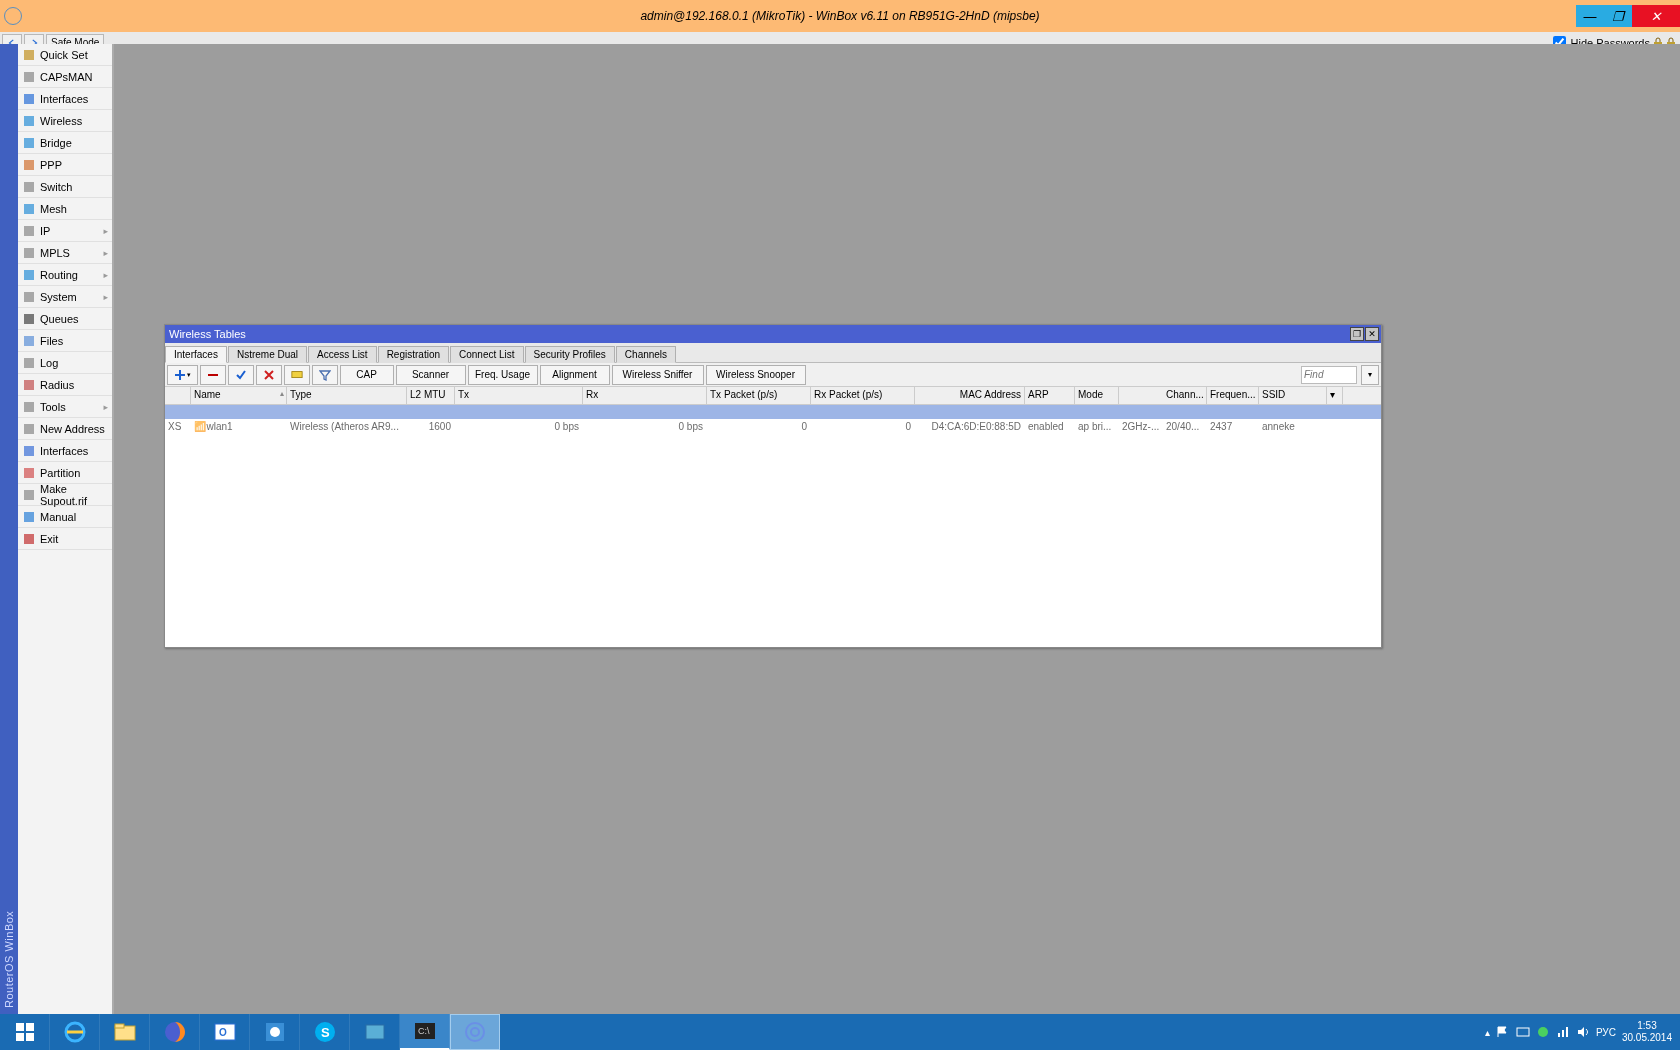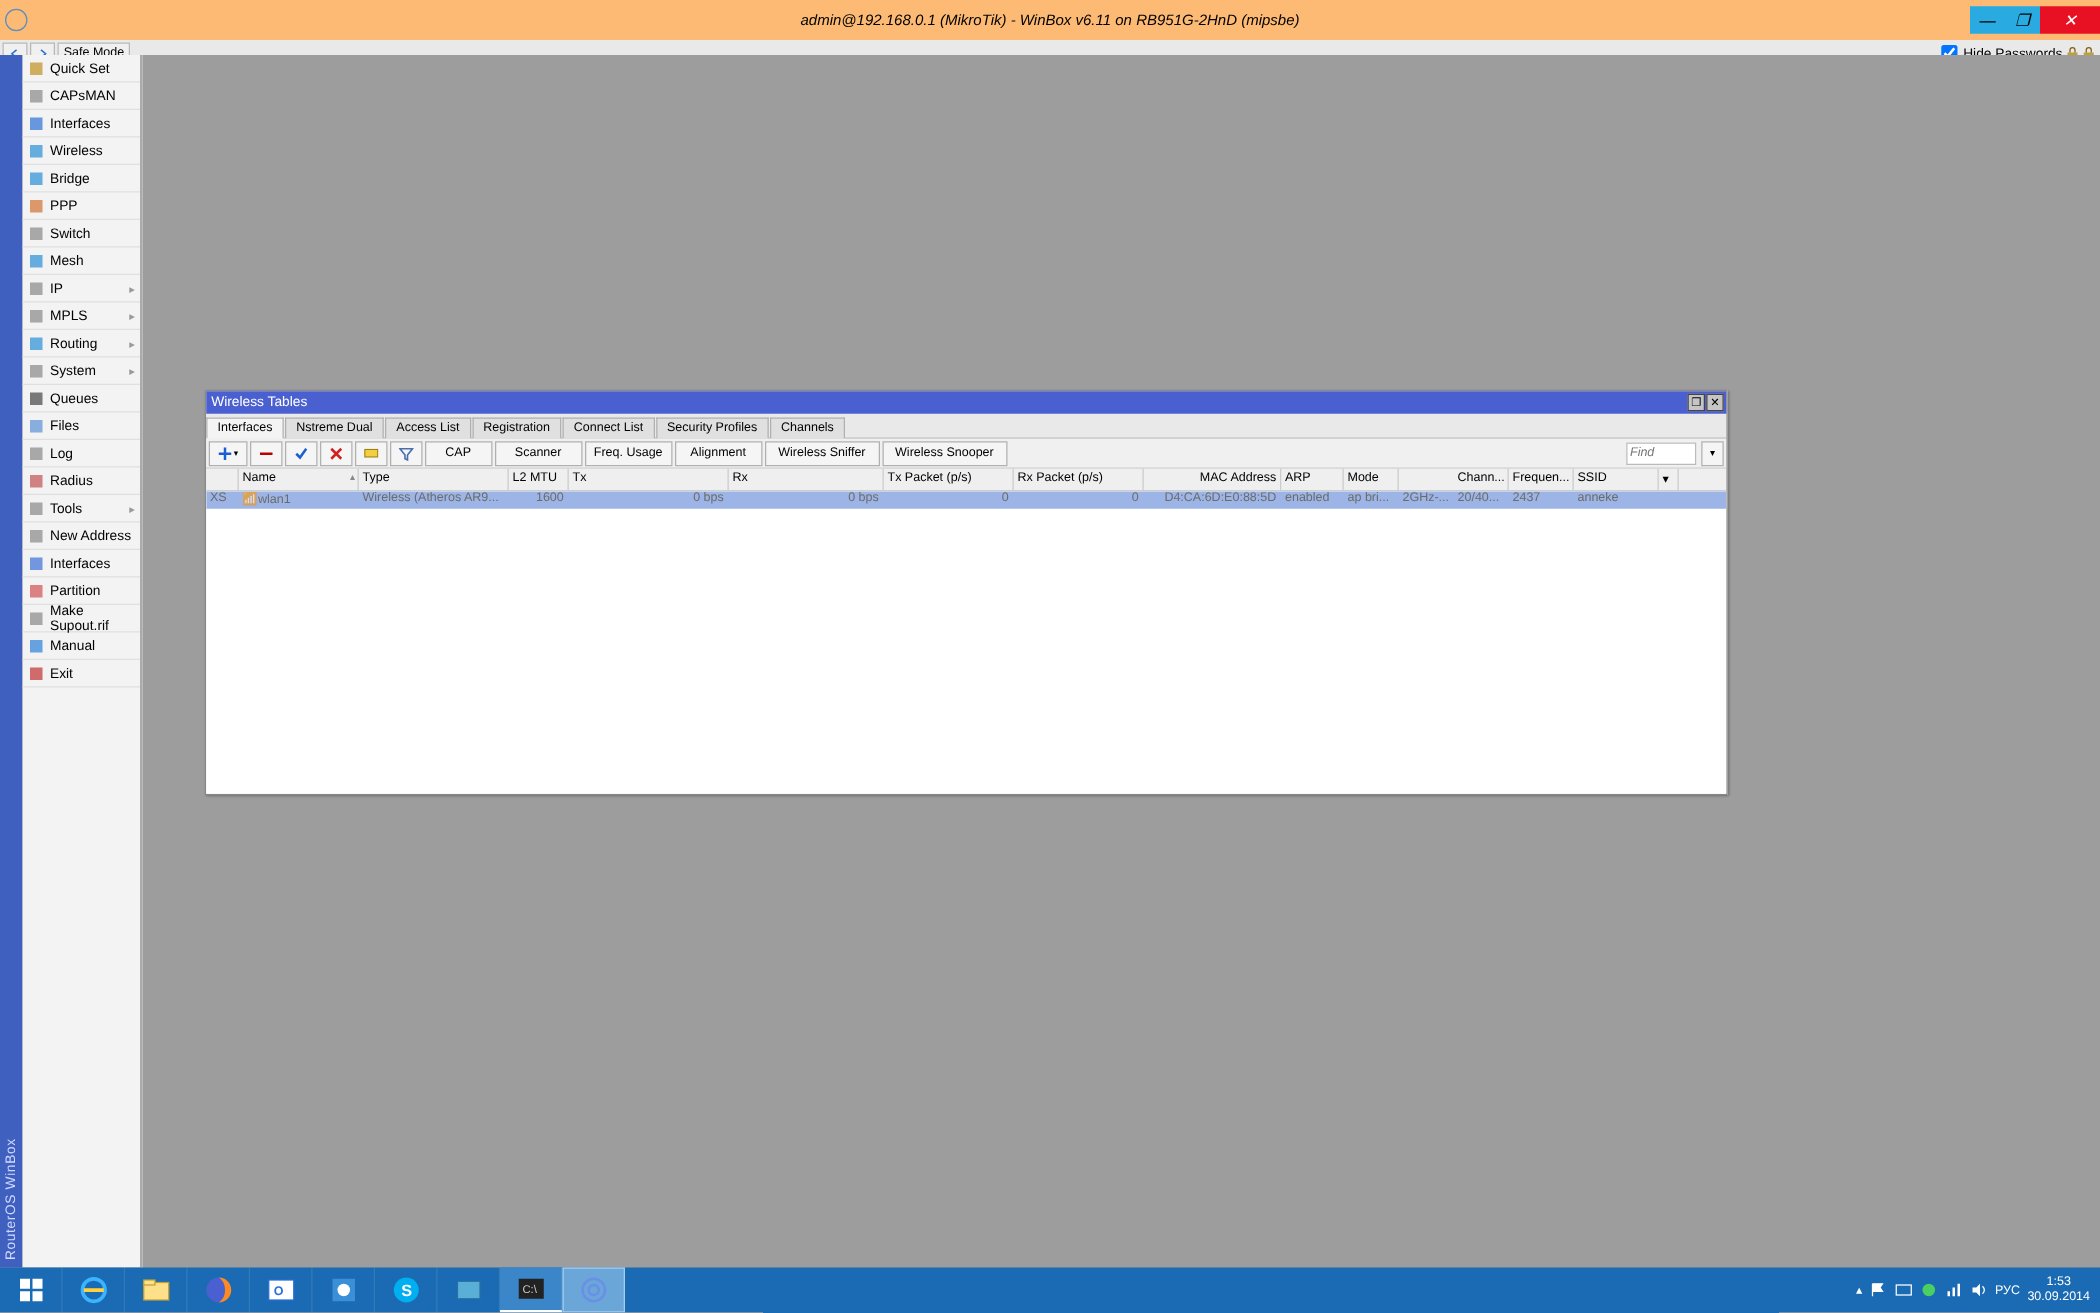--- a/index.html
+++ b/index.html
@@ -36,21 +36,21 @@
 .wtbtn svg{width:12px;height:12px;}
 .wtbtn.cap{min-width:54px;}
 .wtbtn.wide{min-width:70px;}
 .find-box{margin-left:auto;width:56px;height:18px;border:1px solid #bbb;font-size:10px;padding:0 2px;color:#999;font-style:italic;}
 .drop-btn{width:18px;height:20px;border:1px solid #b0b0b0;background:#f5f5f5;font-size:8px;display:flex;align-items:center;justify-content:center;margin-left:2px;}
 .theaders{display:flex;height:18px;background:#efefef;border-bottom:1px solid #ccc;font-size:10px;}
 .th{border-right:1px solid #ccc;padding:2px 3px;overflow:hidden;white-space:nowrap;position:relative;}
 .th .sortmark{position:absolute;right:2px;font-size:8px;color:#888;}
 .tbody{height:242px;background:#fff;overflow:hidden;position:relative;}
 .trow{display:flex;height:14px;font-size:10px;background:#9db5e6;color:#6b6b6b;}
-.td{padding:0 3px;overflow:hidden;white-space:nowrap;text-align:left;border-right:1px solid transparent;}
+.td{padding:16px 3px;overflow:hidden;white-space:nowrap;text-align:left;border-right:1px solid transparent;}
 .td.r{text-align:right;}
 .statusbar{height:18px;background:#efefef;border-top:1px solid #ccc;font-size:10px;padding:2px 6px;}
 .taskbar{position:absolute;bottom:0;left:0;right:0;height:36px;background:#1a6bb3;display:flex;align-items:center;}
 .tbitem{width:50px;height:36px;display:flex;align-items:center;justify-content:center;border-right:1px solid rgba(255,255,255,0.1);}
 .tbitem.active{background:#3a86c9;border-bottom:2px solid #fff;}
 .tbitem.selected{background:#6ba6d9;border:1px solid #a4cdee;}
 .tray{margin-left:auto;display:flex;align-items:center;gap:6px;color:#fff;font-size:10px;padding-right:8px;}
 .tray .clock{text-align:center;line-height:12px;}
 .trayicon{width:14px;height:14px;}
 </style>
@@ -234,21 +234,21 @@
         <span>Manual</span>
       </div>
       <div class="sb-item">
         <span class="sb-ic"><svg viewBox="0 0 14 14">
             <rect x="2" y="2" width="10" height="10" fill="#c03030" opacity="0.7"></rect>
           </svg></span>
         <span>Exit</span>
       </div>
     </div>
 
-  <div class="wtwin" style="top: 268px;">
+  <div class="wtwin" style="top: 280px;">
     <div class="whdr">
       <span>Wireless Tables</span>
       <div class="wctrls">
         <div class="wctrl">❐</div>
         <div class="wctrl">✕</div>
       </div>
     </div>
     <div class="tabs" id="wtabs">
         <div class="tab active">Interfaces</div>
         <div class="tab">Nstreme Dual</div>
@@ -417,16 +417,16 @@
           <rect x="6" y="5" width="2" height="7" fill="#fff"></rect>
           <rect x="10" y="2" width="2" height="10" fill="#fff"></rect>
         </svg></span>
     <span class="trayicon"><svg viewBox="0 0 14 14">
           <path d="M2 5h3l3-3v10l-3-3H2z" fill="#fff"></path>
           <path d="M10 4c2 2 2 4 0 6" fill="none" stroke="#fff"></path>
         </svg></span>
     <span>РУС</span>
     <div class="clock">
       <div>1:53</div>
-      <div>30.09.2014</div>
+      <div>30.05.2014</div>
     </div>
   </div>
 </div>
 
 </body></html>

